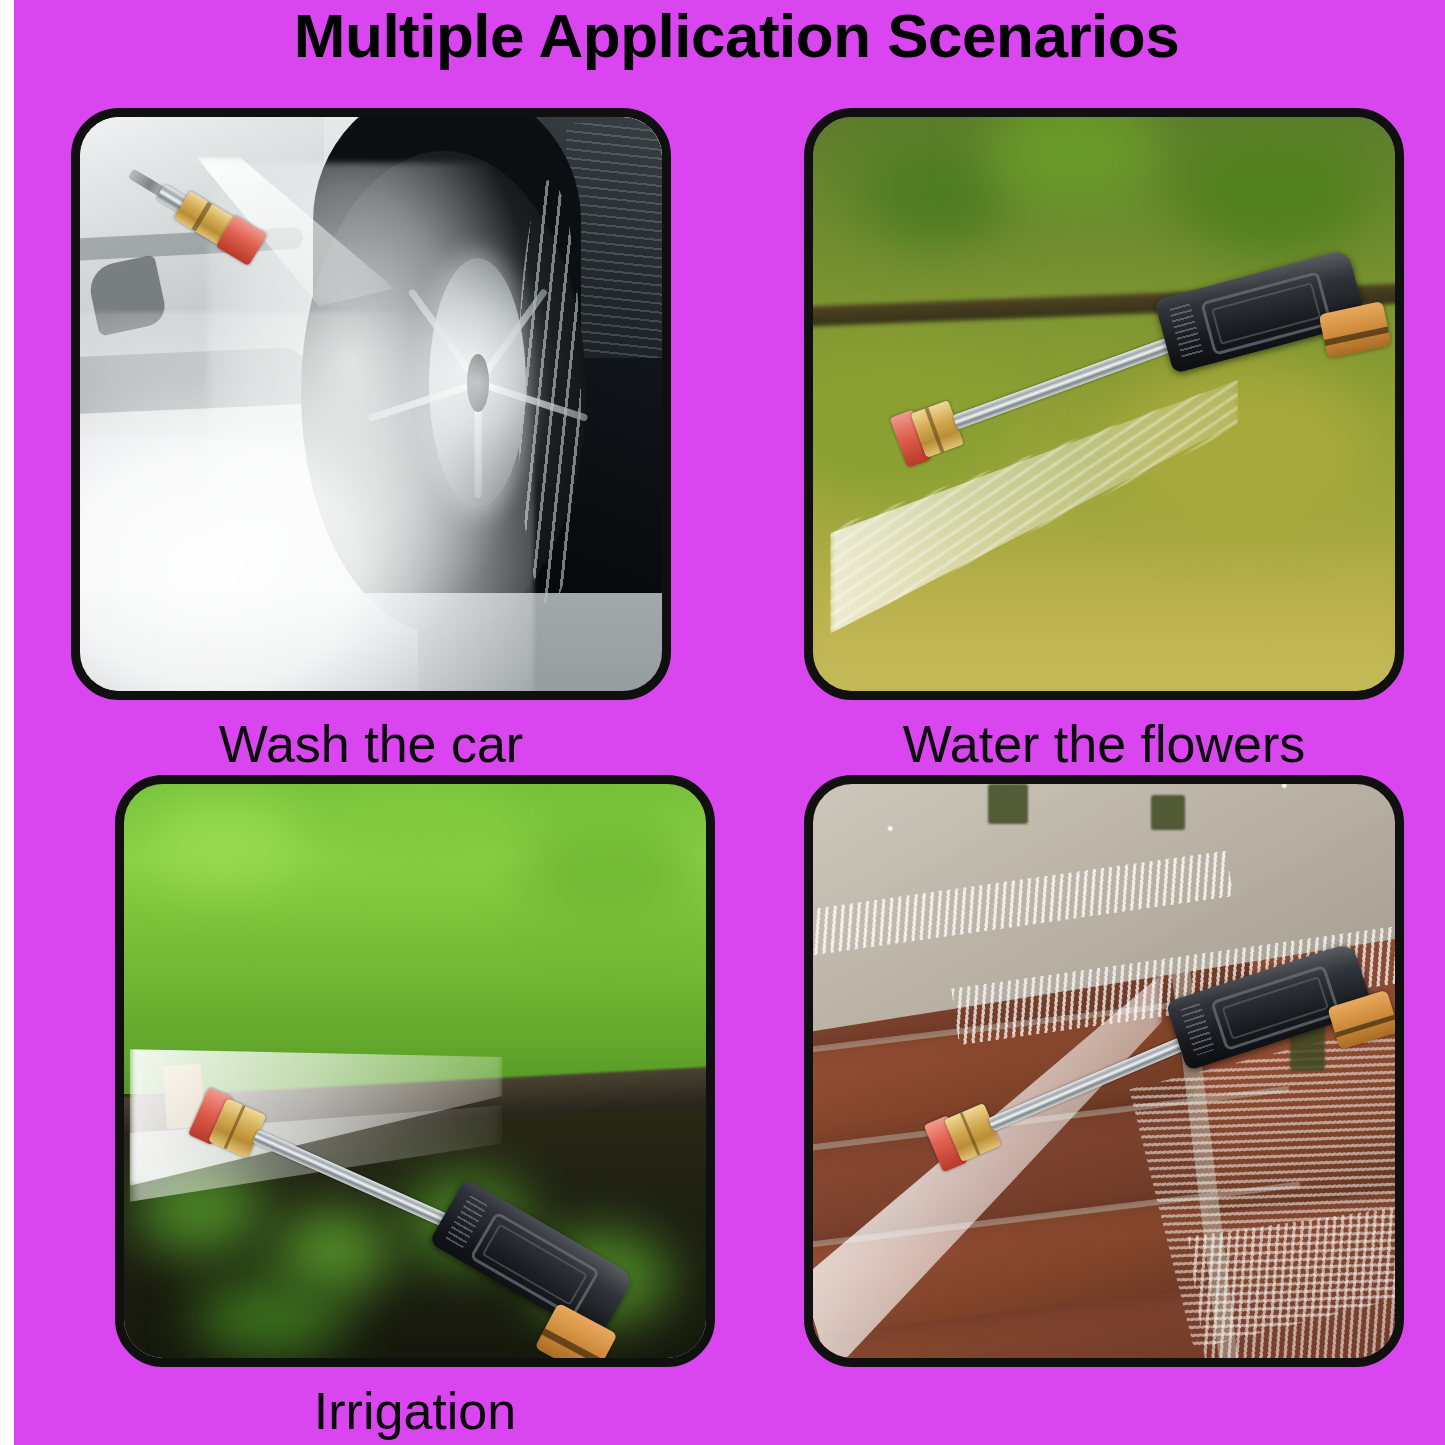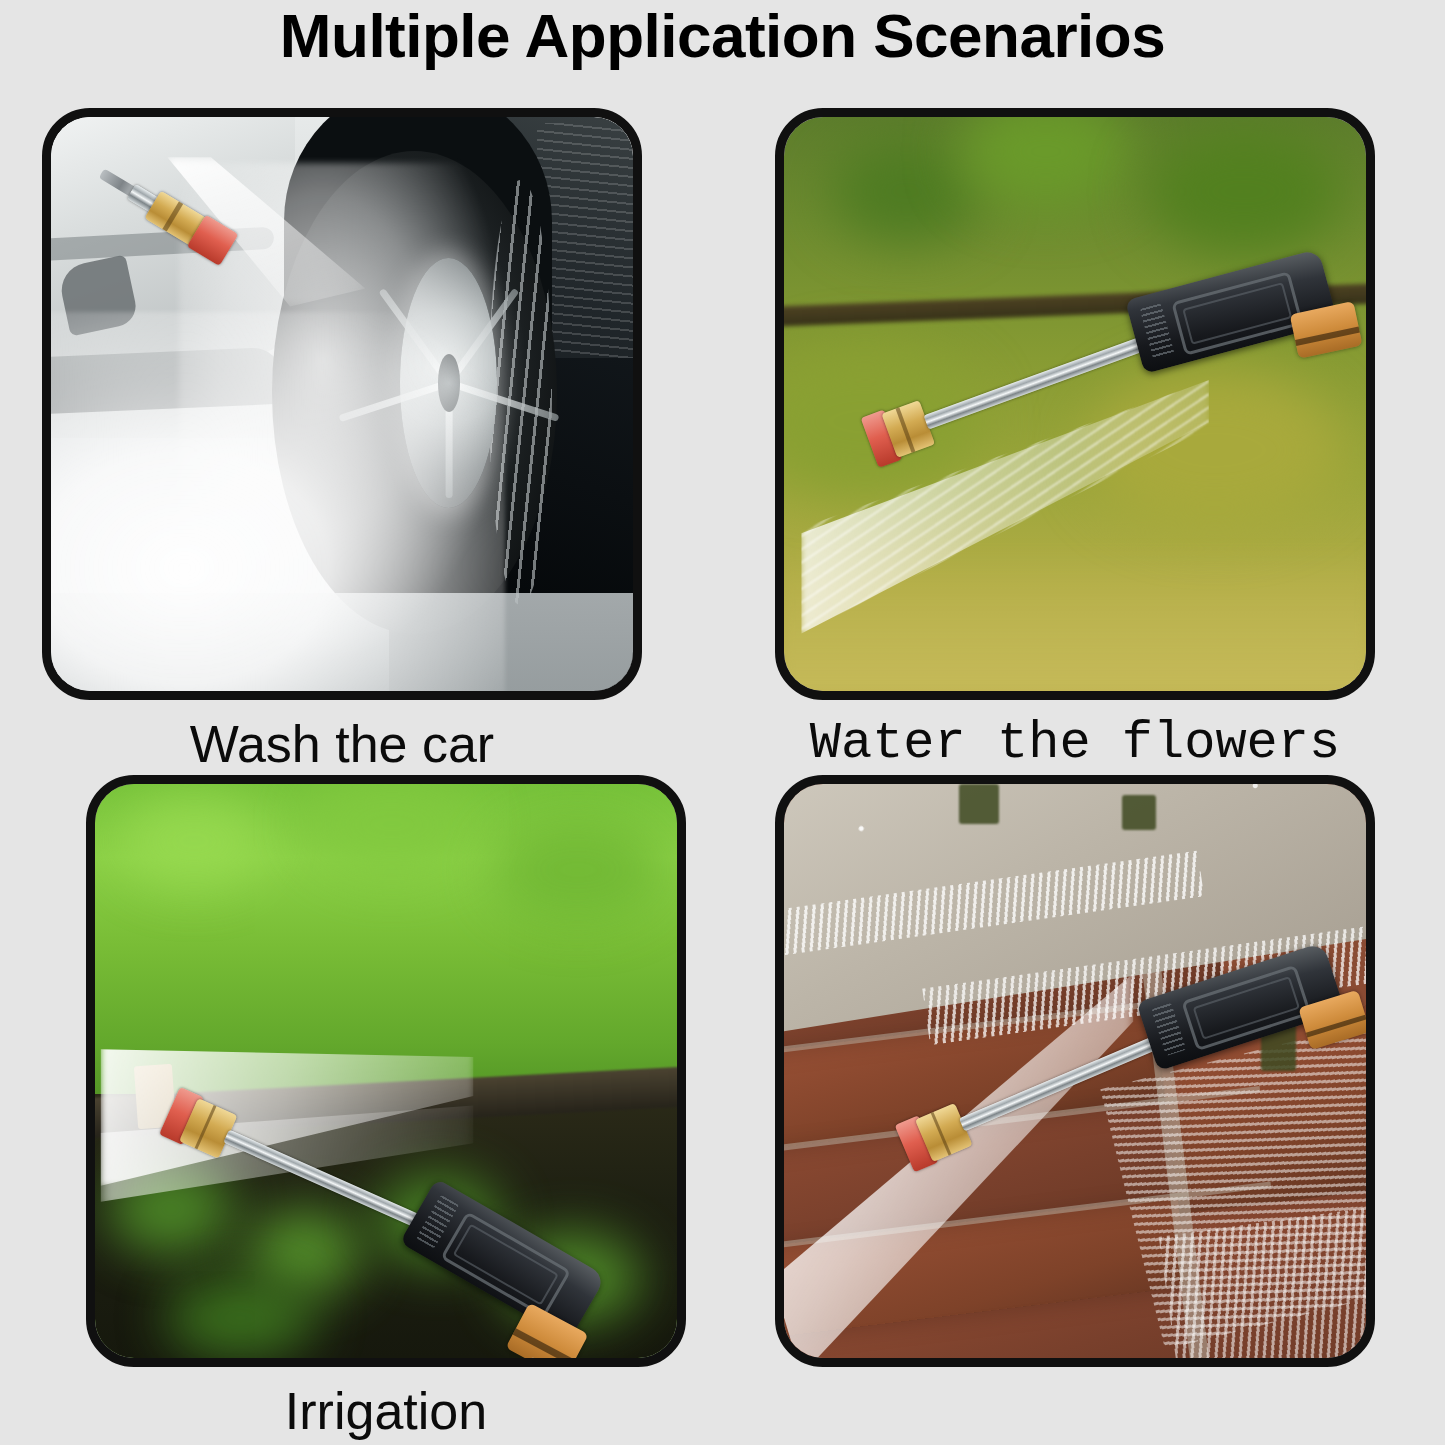--- a/index.html
+++ b/index.html
@@ -3,41 +3,41 @@
 <meta charset="utf-8">
 <style>
   html,body{margin:0;padding:0;background:#ffffff;}
   body{
     width:1445px;height:1445px;
     font-family:"Liberation Sans","DejaVu Sans",sans-serif;
     color:#0a0a0a;
     overflow:hidden;
     position:relative;
   }
-  .page{position:absolute;inset:0;background:#e5e5e5;}
+  .page{position:absolute;inset:0;background:#d946ef;margin-left:14px;}
 
   
   .title{
     position:absolute;left:0;top:2px;width:1445px;
     text-align:center;
     font-size:62px;
     font-weight:700;
     letter-spacing:-0.5px;
     line-height:68px;
     color:#000;
     white-space:nowrap;
   }
 
   
   .grid{
-    position:absolute;left:42px;top:108px;width:1330px;height:1290px;
+    position:absolute;left:57px;top:108px;width:1330px;height:1290px;
   }
   .cell{position:absolute;width:600px;}
   .cell.c0{left:0;top:0;}
-  .cell.c1{left:733px;top:0;font-family:Liberation Mono, monospace;}
+  .cell.c1{left:733px;top:0;}
   .cell.c2{left:0;top:667px;padding-left:44px;}
   .cell.c3{left:733px;top:667px;}
 
   .photo{
     position:relative;
     width:600px;height:592px;
     border:9px solid #101010;
     border-radius:48px;
     box-sizing:border-box;
     overflow:hidden;

